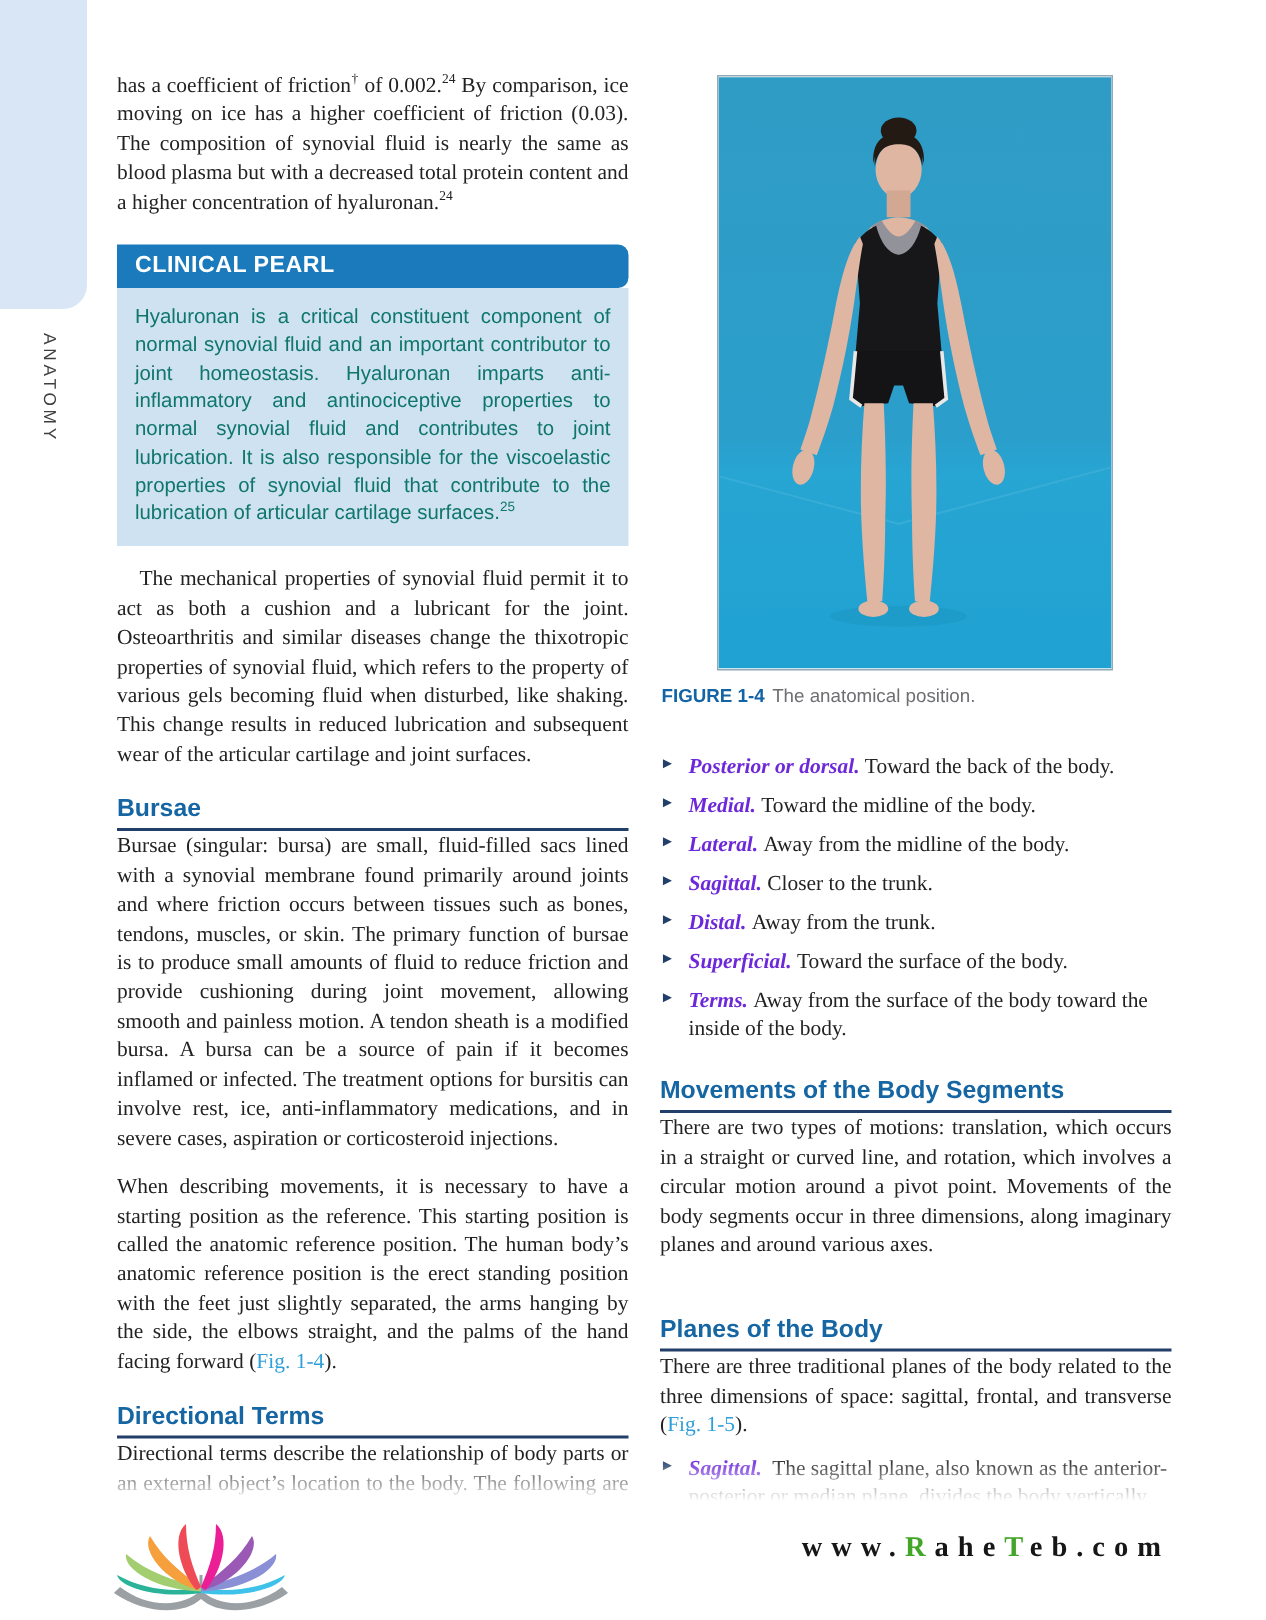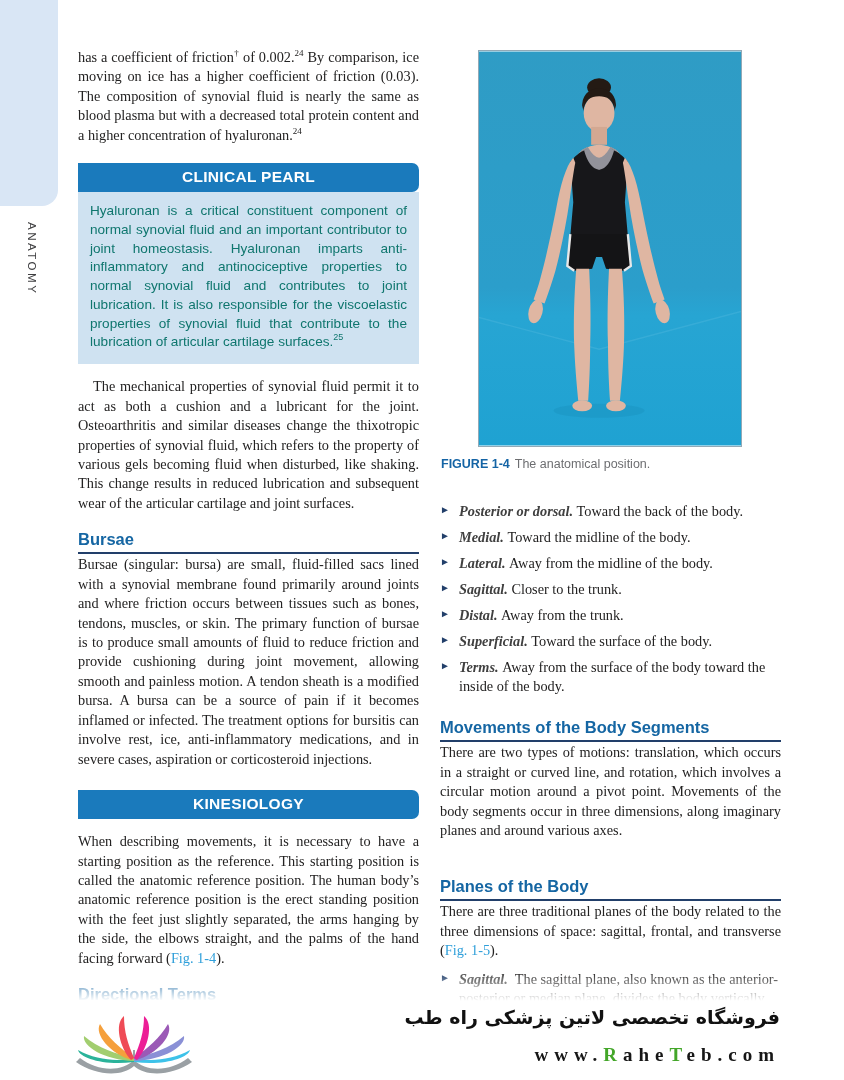--- a/index.html
+++ b/index.html
@@ -28,40 +28,39 @@
   p.indent { text-indent:15px; }
   sup { font-size:9px; line-height:0; }
   .ital { }
   .figlink { color:#2f9fda; }
   
   .banner {
     margin-top:14px; background:#1a7abc; color:#ffffff;
     font-family:"Liberation Sans", sans-serif; font-weight:bold;
     font-size:15.5px; letter-spacing:0.3px; padding:5px 12px 6px 12px;
     border-radius:0 7px 7px 0;
-    text-align:center;
   }
   .pearl-body {
     background:#cfe2f1; padding:10px 12px 12px 12px;
     font-family:"Liberation Sans", sans-serif; font-size:13.6px;
     line-height:1.38; color:#0f766e; text-align:justify;
   }
   
   .sec-head {
     font-family:"Liberation Sans", sans-serif; font-weight:bold;
     font-size:16.5px; color:#1566a3; padding-bottom:3px;
     border-bottom:2px solid #223f6a; margin-bottom:1px;
   }
   
   .bullet { position:relative; padding-left:19px; font-size:14.3px; line-height:1.33; margin-bottom:7px; }
   .bullet .arrow {
     position:absolute; left:0; top:1px; color:#223f6a; font-size:10px;
     font-family:"Liberation Sans", sans-serif;
   }
-  .bullet .term { font-weight:bold; font-style:italic; color:#404040; }
+  .bullet .term { font-weight:bold; font-style:italic; color:#6d28d9; }
   .bullet .desc { color:#232222; }
   
   .photo-wrap { margin-left:38px; width:266px; }
   .photo { display:block; border:1px solid #93a9b6; }
   .caption {
     margin-top:9px; font-family:"Liberation Sans", sans-serif;
     font-size:12.5px; color:#6d6e71; line-height:1.3;
   }
   .caption .fig-label { color:#1464a5; font-weight:bold; margin-right:5px; }
   
@@ -97,23 +96,20 @@
   <div class="banner" style="margin-top:18px;">
     <span>CLINICAL PEARL</span>
   </div>
   <div class="pearl-body"><span>Hyaluronan is a critical constituent component of normal synovial fluid and an important contributor to joint homeostasis. Hyaluronan imparts anti-inflammatory and antinociceptive properties to normal synovial fluid and contributes to joint lubrication. It is also responsible for the viscoelastic properties of synovial fluid that contribute to the lubrication of articular cartilage surfaces.</span><sup>25</sup></div>
 
   <p class="body indent" style="margin-top:13px;">The mechanical properties of synovial fluid permit it to act as both a cushion and a lubricant for the joint. Osteoarthritis and similar diseases change the thixotropic properties of synovial fluid, which refers to the property of various gels becoming fluid when disturbed, like shaking. This change results in reduced lubrication and subsequent wear of the articular cartilage and joint surfaces.</p>
 
   <div class="sec-head" style="margin-top:17px;">Bursae</div>
   <p class="body">Bursae (singular: bursa) are small, fluid-filled sacs lined with a synovial membrane found primarily around joints and where friction occurs between tissues such as bones, tendons, muscles, or skin. The primary function of bursae is to produce small amounts of fluid to reduce friction and provide cushioning during joint movement, allowing smooth and painless motion. A tendon sheath is a modified bursa. A bursa can be a source of pain if it becomes inflamed or infected. The treatment options for bursitis can involve rest, ice, anti-inflammatory medications, and in severe cases, aspiration or corticosteroid injections.</p>
 
-  <div class="banner" style="margin-top:21px;">
-    <span>KINESIOLOGY</span>
-  </div>
   <p class="body" style="margin-top:13px;"><span>When describing movements, it is necessary to have a starting position as the reference. This starting position is called the </span><span class="ital">anatomic reference position</span><span>. The human body’s anatomic reference position is the erect standing position with the feet just slightly separated, the arms hanging by the side, the elbows straight, and the palms of the hand facing forward (</span><span class="figlink">Fig. 1-4</span><span>).</span></p>
 
   <div class="sec-head" style="margin-top:17px;">Directional Terms</div>
   <p class="body">Directional terms describe the relationship of body parts or an external object’s location to the body. The following are common directional terms:</p>
 
 </div>
 
 <div class="col col-right" style="top:50px;">
 
   <div class="photo-wrap">
@@ -225,16 +221,15 @@
     <path d="M64 52 C46 48 28 42 14 30 C12 40 34 54 64 55 Z" fill="#a2ce6f"></path>
     <path d="M64 52 C50 42 38 32 30 18 C24 28 40 48 62 54 Z" fill="#f5a03c"></path>
     <path d="M64 52 C58 38 54 26 54 10 C44 18 50 42 61 54 Z" fill="#ef4b56"></path>
 
     <path d="M64 52 C80 56 102 54 120 44 C118 52 94 60 64 56 Z" fill="#3ec2e9"></path>
     <path d="M64 52 C82 48 100 42 114 30 C116 40 94 54 64 55 Z" fill="#8a90d6"></path>
     <path d="M64 52 C78 42 90 32 98 18 C104 28 88 48 66 54 Z" fill="#9b59b6"></path>
     <path d="M64 52 C70 38 74 26 74 10 C84 18 78 42 67 54 Z" fill="#ec1e96"></path>
   </svg>
   <div class="footer-text">
-    <div class="store-fa">فروشگاه تخصصی لاتین پزشکی  راه طب</div>
     <div class="site-url"><span>www.</span><span class="green">R</span><span>ahe</span><span class="green">T</span><span>eb</span><span>.com</span></div>
   </div>
 </div>
 
 </body></html>

